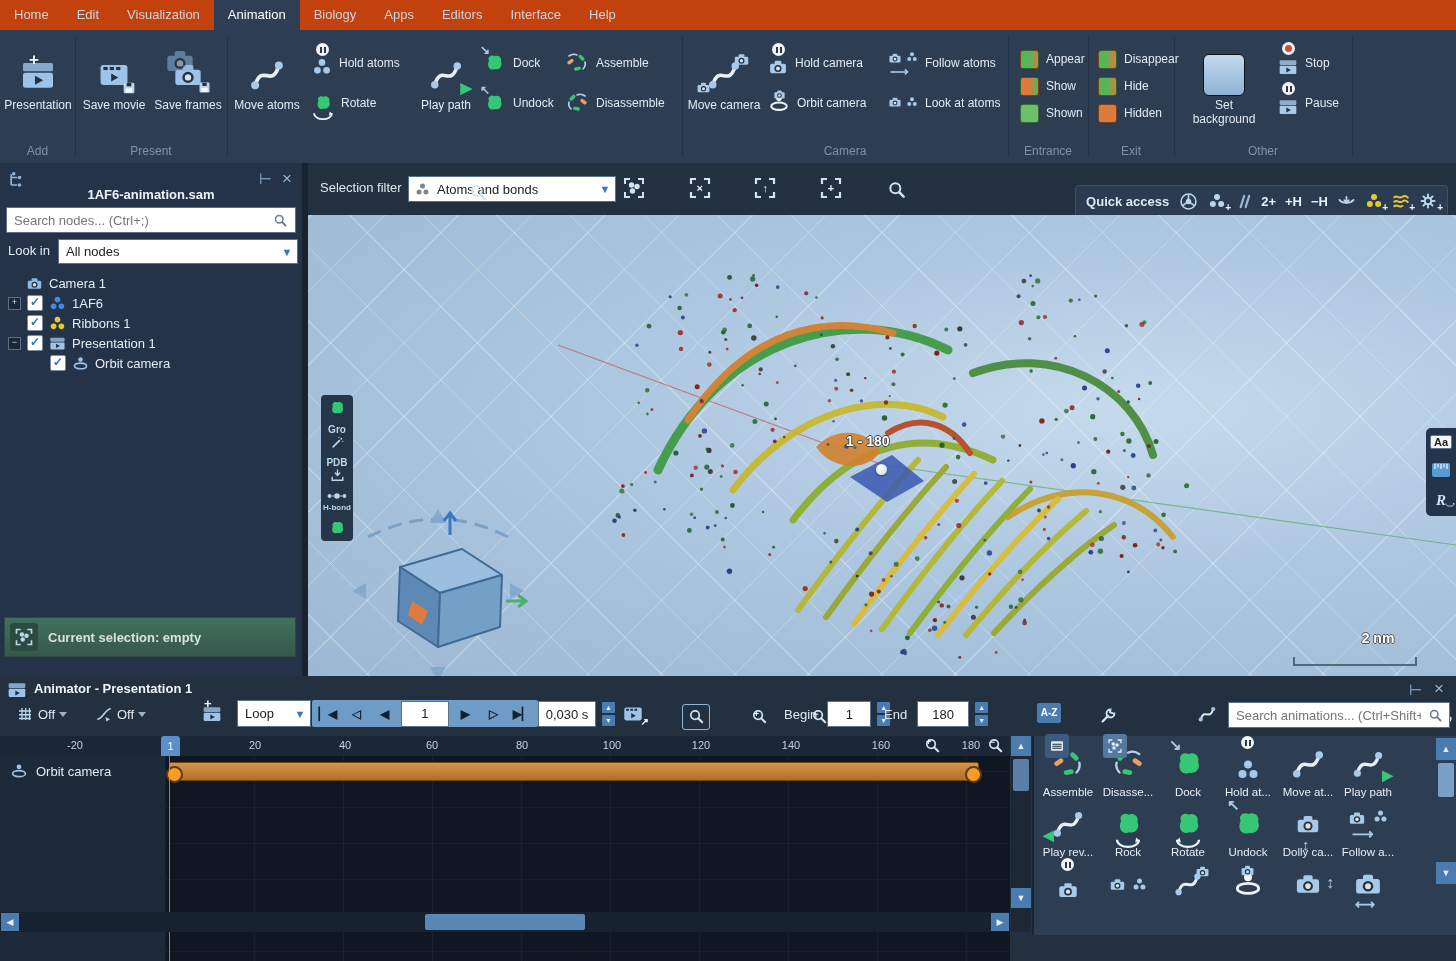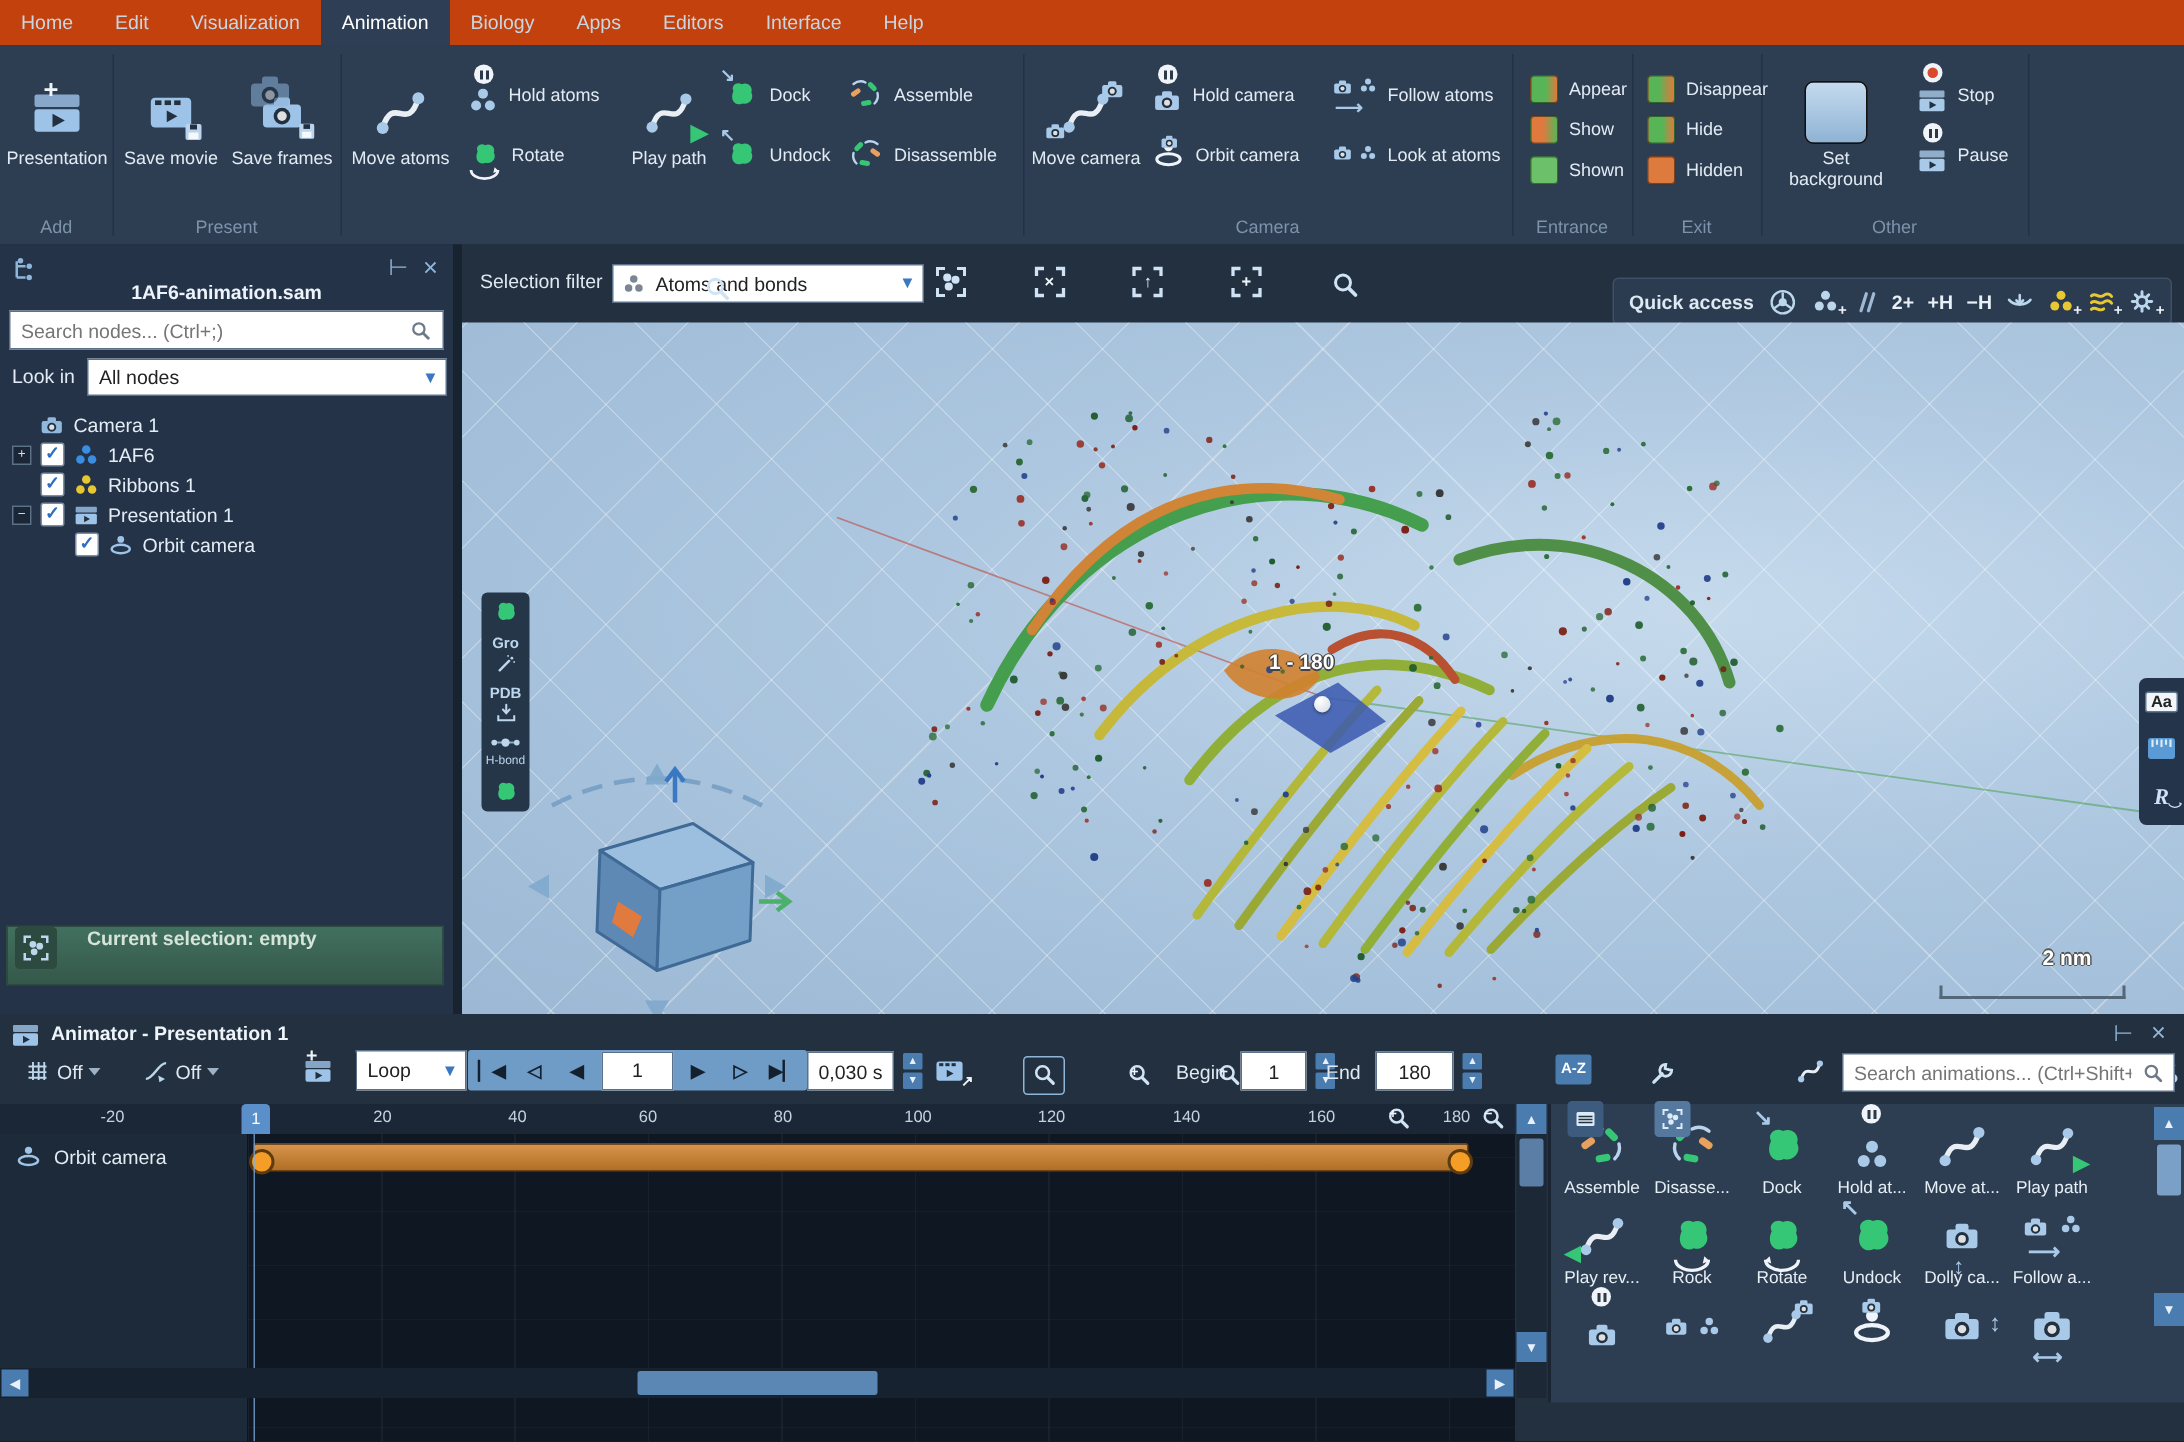--- a/index.html
+++ b/index.html
@@ -38,40 +38,40 @@
   .search-box{position:absolute;background:#fff;border:1px solid #5b718a;display:flex;align-items:center;}
   .search-box input{flex:1;border:0;outline:0;background:transparent;color:#444;font-size:13px;padding:0 7px;font-family:"Liberation Sans",sans-serif;}
   .lookin-lbl{position:absolute;color:#e2ebf4;}
   .dd{position:absolute;background:#fff;color:#222;display:flex;align-items:center;border:1px solid #5b718a;}
   .dd .val{flex:1;padding:0 7px;white-space:nowrap;overflow:hidden;}
   .dd .tri{width:20px;text-align:center;color:#3b78c4;font-size:11px;}
   .tree-row{position:absolute;display:flex;align-items:center;gap:6px;height:20px;color:#e4edf5;}
   .chk{width:14px;height:14px;background:#fff;border:1px solid #7c8ea2;border-radius:2px;color:#2e6fbe;font-size:12px;line-height:13px;text-align:center;font-weight:bold;}
   .expander{width:11px;height:11px;background:#1b2736;border:1px solid #5b7188;color:#cfe0f0;font-size:9px;line-height:9px;text-align:center;}
   #sel-bar{position:absolute;left:4px;top:454px;width:290px;height:38px;background:linear-gradient(#41705f,#35584b);
-           display:flex;align-items:flex-start;gap:20px;border:1px solid #2c4a3f;}
+           display:flex;align-items:center;gap:10px;border:1px solid #2c4a3f;}
   #sel-bar .icbox{width:28px;height:28px;margin-left:5px;background:#2c4a3f;border-radius:3px;display:flex;align-items:center;justify-content:center;color:#bcd6ec;}
   #sel-bar .txt{font-weight:bold;color:#d6e4da;}
   
   #viewport{position:absolute;left:308px;top:163px;width:1148px;height:513px;background:#22303f;}
   #vp-toolbar{position:absolute;left:0;top:0;width:100%;height:52px;}
   #vp3d{position:absolute;left:0;top:52px;width:1148px;height:461px;overflow:hidden;
         background:radial-gradient(ellipse at 72% 42%,#c6daec 0%,#adc7e0 45%,#9cb8d4 100%);}
   #vp3d .grid{position:absolute;inset:-80px;
       background-image:repeating-linear-gradient(45deg,rgba(255,255,255,.28) 0 1px,transparent 1px 52px),
                        repeating-linear-gradient(-45deg,rgba(255,255,255,.28) 0 1px,transparent 1px 52px);}
   .filter-btn{width:28px;height:26px;display:inline-flex;align-items:center;justify-content:center;color:#cfe3f5;position:relative;}
   .filter-btn .ov{position:absolute;font-size:11px;font-weight:bold;color:#eef4fa;}
   #quick-access{position:absolute;right:8px;top:22px;height:30px;background:#2b3b50;border:1px solid #3e5166;border-radius:4px;
                 display:flex;align-items:center;padding:0 10px;gap:9px;color:#cfe3f5;}
   .qa-t{font-weight:bold;color:#dfe9f2;font-size:13px;}
   #side-tools{position:absolute;left:13px;top:180px;width:32px;background:#263649;border-radius:4px;padding:4px 0;
               display:flex;flex-direction:column;align-items:center;gap:7px;color:#bcd6ec;font-size:10px;font-weight:bold;}
-  #right-tools{position:absolute;right:0;top:213px;width:30px;height:98px;background:#24344a;border-radius:5px 0 0 5px;
-               display:flex;flex-direction:column;align-items:center;justify-content:space-around;color:#cfe3f5;margin-top:24px;}
+  #right-tools{position:absolute;right:0;top:213px;width:30px;height:88px;background:#24344a;border-radius:5px 0 0 5px;
+               display:flex;flex-direction:column;align-items:center;justify-content:space-around;color:#cfe3f5;}
   #aa-btn{background:#f2f6fa;color:#222;border:1px solid #60788f;font-weight:bold;font-size:11px;padding:0 3px;border-radius:2px;}
   #range-label{position:absolute;left:538px;top:218px;font-weight:bold;color:#fff;font-size:14px;
                text-shadow:-1px 0 #444,1px 0 #444,0 -1px #444,0 1px #444;}
   #range-dot{position:absolute;left:568px;top:249px;width:11px;height:11px;border-radius:50%;
              background:radial-gradient(circle at 35% 30%,#fff,#cfd8e0);box-shadow:0 1px 2px rgba(0,0,0,.4);}
   #scale-label{position:absolute;left:1010px;top:415px;font-weight:bold;color:#fff;font-size:14px;
                text-shadow:-1px 0 #555,1px 0 #555,0 -1px #555,0 1px #555;width:120px;text-align:center;}
   #scale-bar{position:absolute;left:985px;top:442px;width:120px;height:7px;border-bottom:2px solid #3a4a58;
              border-left:2px solid #3a4a58;border-right:2px solid #3a4a58;opacity:.75;}
   
@@ -946,21 +946,21 @@
             <use href="#s-blob"></use>
           </svg>
         <span style="text-align:center"><span>Gro</span><br><svg class="ic" width="15" height="15" color="#bcd6ec">
               <use href="#s-wand"></use>
             </svg></span>
         <span style="text-align:center"><span>PDB</span><br><svg class="ic" width="15" height="15" color="#bcd6ec">
               <use href="#s-tray"></use>
             </svg></span>
         <span style="text-align:center"><svg class="ic" width="22" height="10" color="#bcd6ec">
               <use href="#s-hbond"></use>
-            </svg><br><span style="font-size:8px;font-weight:normal">H-bond</span></span>
+            </svg><br><span style="font-size:8px;font-weight:bold">H-bond</span></span>
         <svg class="ic" width="20" height="18" fill="#35c676">
             <use href="#s-blob"></use>
           </svg>
       </div>
 
       <div id="right-tools">
         <span id="aa-btn">Aa</span>
         <svg class="ic" width="18" height="14">
             <rect width="18" height="14" rx="2" fill="#5b9bd5"></rect>
             <g stroke="#dcebf8" stroke-width="1.4">

